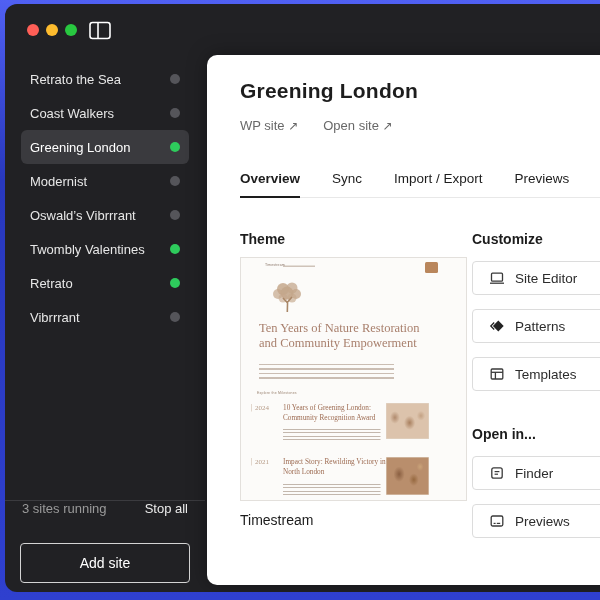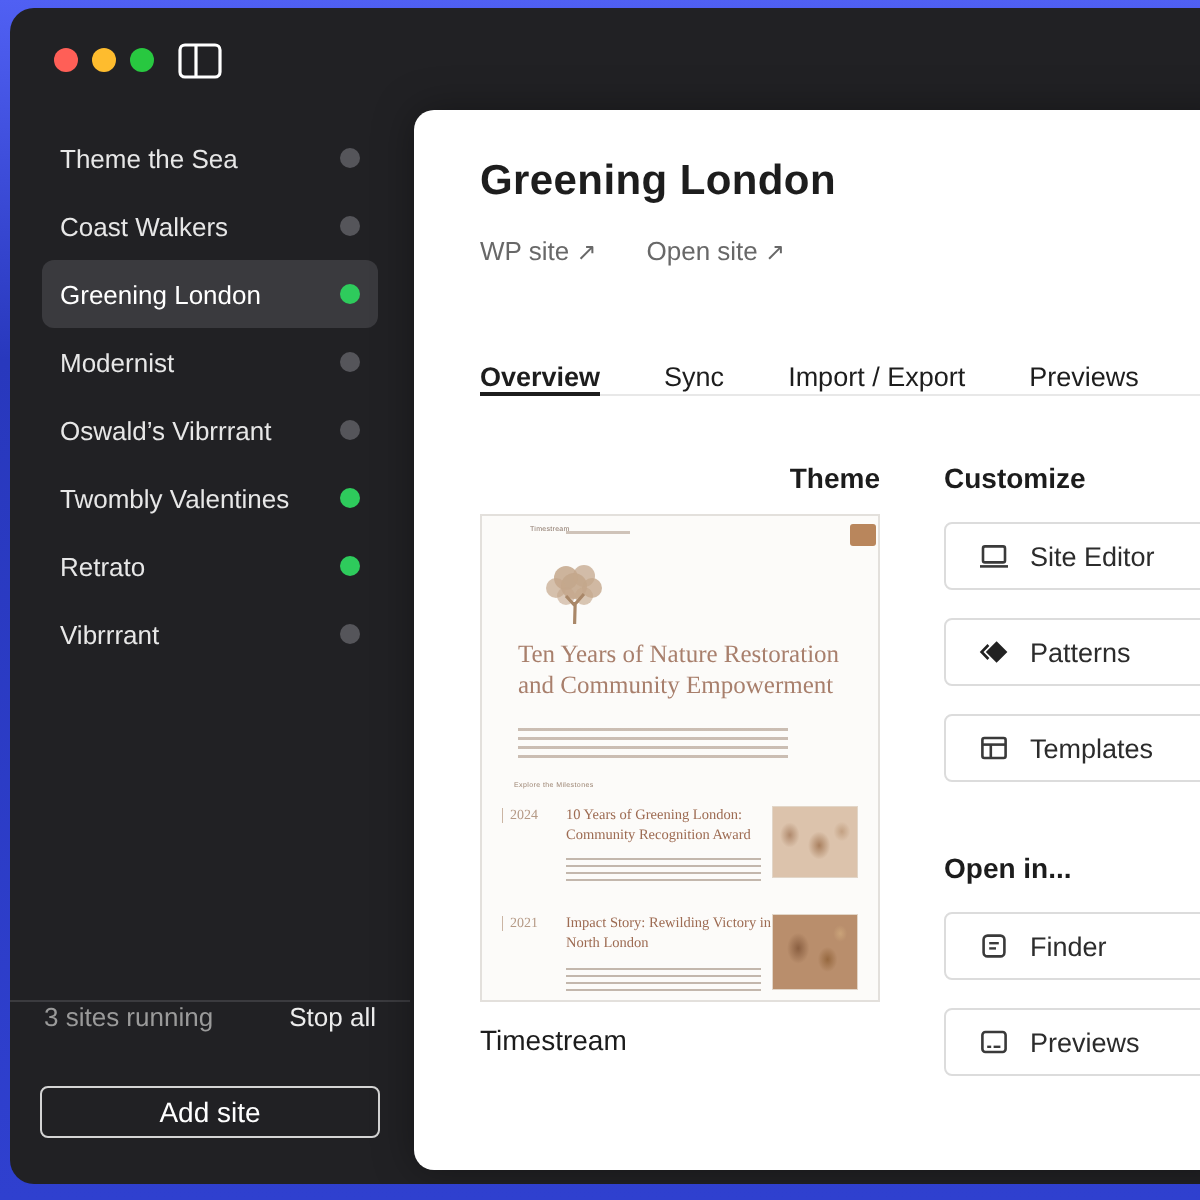--- a/index.html
+++ b/index.html
@@ -41,21 +41,21 @@
     position:absolute; left:0; right:0; bottom:0; height:92px;
     border-top:1px solid #3b3b3f;
   }
   .s-status {
     display:flex; justify-content:space-between; align-items:flex-start;
     padding:0 17px; height:40px; font-size:13px;
   }
   .s-status .muted { color:#9a9a9a; }
   .s-status .stopall { color:#ececec; cursor:pointer; }
   .addsite {
-    display:block; margin:2px 15px 0; width:170px; height:26px;
+    display:block; margin:2px 15px 0; width:170px; height:40px;
     background:transparent; border:1px solid #d4d4d4; border-radius:4px;
     color:#fff; font-size:14px; font-family:"Liberation Sans",sans-serif; cursor:pointer;
   }
 
   
   .panel {
     position:absolute; left:202px; top:51px; right:0; bottom:7px;
     background:#fff; border-radius:10px 0 0 10px; overflow:hidden;
     box-shadow:0 0 20px rgba(0,0,0,.35);
   }
@@ -63,43 +63,43 @@
   .links { position:absolute; left:33px; top:63px; display:flex; gap:25px; }
   .link { font-size:13px; color:#686868; cursor:pointer; }
   .link .arr { font-size:12px; }
 
   .tabs {
     position:absolute; left:33px; right:0; top:112px; height:31px;
     display:flex; gap:32px; border-bottom:1px solid #e8e8e8;
   }
   .tab {
     font-size:13.5px; color:#1d1d1d; display:flex; align-items:flex-end;
-    cursor:pointer; border-bottom:2px solid transparent; margin-bottom:-1px;
+    padding-bottom:10px; cursor:pointer; border-bottom:2px solid transparent; margin-bottom:-1px;
   }
   .tab.active { font-weight:700; border-bottom-color:#1d1d1d; }
 
   .col-left { position:absolute; left:33px; top:176px; width:200px; }
   .col-right { position:absolute; left:265px; top:176px; width:160px; }
   .sec-h { font-size:14px; font-weight:700; color:#1c1c1c; }
   .caption { font-size:14px; color:#1c1c1c; margin-top:11px; }
 
   .btn {
     width:160px; height:34px; margin-bottom:14px;
     display:flex; align-items:center; gap:10px; padding:0 0 0 16px;
     background:#fff; border:1px solid #dcdcdc; border-radius:4px;
     font-size:13.5px; color:#2c2c2c; font-family:"Liberation Sans",sans-serif; cursor:pointer;
   }
   .btn svg { flex:none; }
   .openin-h { margin-top:35px; }
   .col-right .sec-h { margin-bottom:14px; }
-  .col-left .sec-h { margin-bottom:10px;text-align:right; }
+  .col-left .sec-h { margin-bottom:10px; }
 
   
   .mini {
-    position:relative; width:200px; height:244px;
+    position:relative; width:227px; height:244px;
     border:1px solid #e3e0dc; background:#fcfbf9; overflow:hidden; cursor:pointer;
   }
   .mini-inner {
     position:absolute; left:0; top:0; width:400px; height:488px;
     transform:scale(0.5); transform-origin:0 0;
   }
   .m-logo { position:absolute; left:48px; top:10px; font-size:7px; color:#8a7568; letter-spacing:.3px; }
   .m-nav { position:absolute; left:84px; top:15px; width:64px; height:3px; background:#a99685; opacity:.55; }
   .m-btn { position:absolute; left:368px; top:8px; width:26px; height:22px; background:#b9865c; border-radius:3px; }
   .m-tree { position:absolute; left:56px; top:44px; }
@@ -159,21 +159,21 @@
       <svg width="22" height="19" viewBox="0 0 22 19">
         <rect x="1" y="1.5" width="20" height="16" rx="2.5" fill="none" stroke="#fff" stroke-width="1.6"></rect>
         <line x1="9" y1="1.5" x2="9" y2="17.5" stroke="#fff" stroke-width="1.6"></line>
       </svg>
     </div>
   </div>
 
   <div class="sidebar">
     <div class="s-list">
       <div class="s-item">
-        <span>Theme the Sea</span>
+        <span>Retrato the Sea</span>
         <span class="dot"></span>
       </div>
       <div class="s-item">
         <span>Coast Walkers</span>
         <span class="dot"></span>
       </div>
       <div class="s-item selected">
         <span>Greening London</span>
         <span class="dot on"></span>
       </div>

